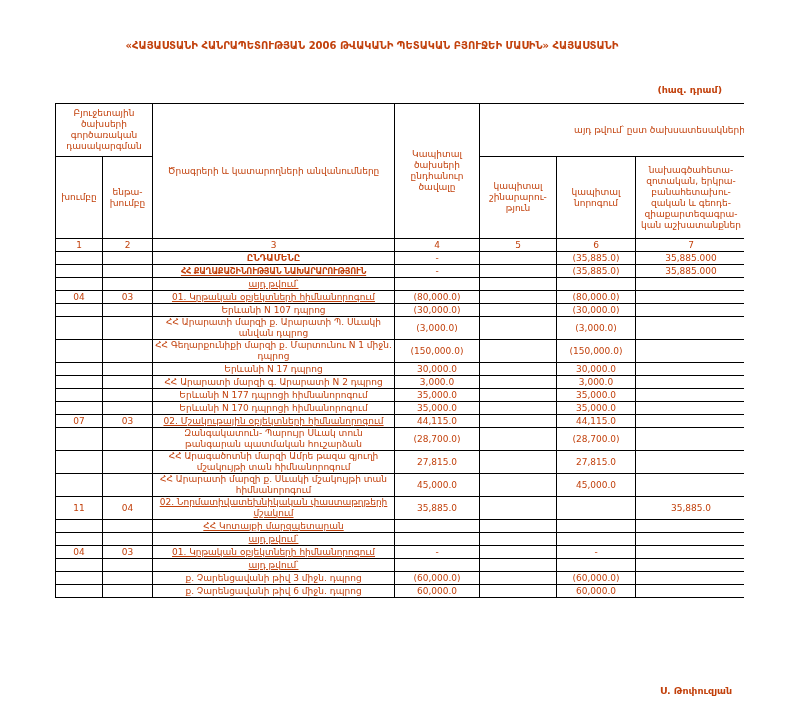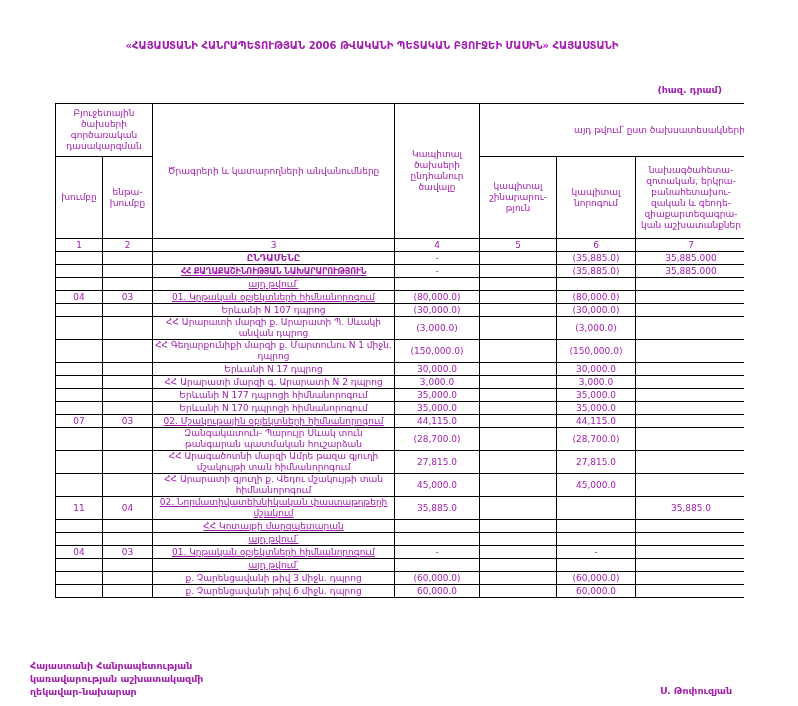--- a/index.html
+++ b/index.html
@@ -1,18 +1,18 @@
 <!DOCTYPE html>
 <html><head>
 <meta charset="utf-8">
 <style>
   html,body{margin:0;padding:0;background:#fff;}
   .page{
     position:relative;width:744px;height:706px;background:#ffffff;
-    font-family:"DejaVu Sans",sans-serif;color:#a21caf;overflow:hidden;
+    font-family:"DejaVu Sans",sans-serif;color:#c2410c;overflow:hidden;
   }
   .title-block{padding-top:38px;text-align:center;font-weight:bold;font-size:10px;line-height:15px;}
   .unit-note{position:absolute;top:84px;right:22px;font-weight:bold;font-size:9.5px;}
   table.budget{
     position:absolute;left:7px;top:103px;width:784px;
     border-collapse:collapse;table-layout:fixed;
     font-size:9px;line-height:11px;margin-left:48px;
   }
   table.budget td{
     border:1px solid #000;padding:0 2px;vertical-align:middle;
@@ -216,21 +216,21 @@
       <td class="name-cell">ՀՀ Արագածոտնի մարզի Ամրե թազա գյուղի մշակույթի տան հիմնանորոգում</td>
       <td>27,815.0</td>
       <td></td>
       <td>27,815.0</td>
       <td></td>
       <td></td>
     </tr>
         <tr>
       <td></td>
       <td></td>
-      <td class="name-cell">ՀՀ Արարատի գյուղի ք. Վեդու մշակույթի տան հիմնանորոգում</td>
+      <td class="name-cell">ՀՀ Արարատի մարզի ք. Սևակի մշակույթի տան հիմնանորոգում</td>
       <td>45,000.0</td>
       <td></td>
       <td>45,000.0</td>
       <td></td>
       <td></td>
     </tr>
         <tr>
       <td>11</td>
       <td>04</td>
       <td class="name-cell underline">02. Նորմատիվատեխնիկական փաստաթղթերի մշակում</td>
@@ -296,20 +296,15 @@
       <td class="name-cell center">ք. Չարենցավանի թիվ 6 միջն. դպրոց</td>
       <td>60,000.0</td>
       <td></td>
       <td>60,000.0</td>
       <td></td>
       <td></td>
     </tr>
       </tbody>
   </table>
 
-  <div class="sig-left">
-    <div>Հայաստանի Հանրապետության</div>
-    <div>կառավարության աշխատակազմի</div>
-    <div>ղեկավար-նախարար</div>
-  </div>
   <div class="sig-name">Ս. Թոփուզյան</div>
 
 </div>
 
 </body></html>

